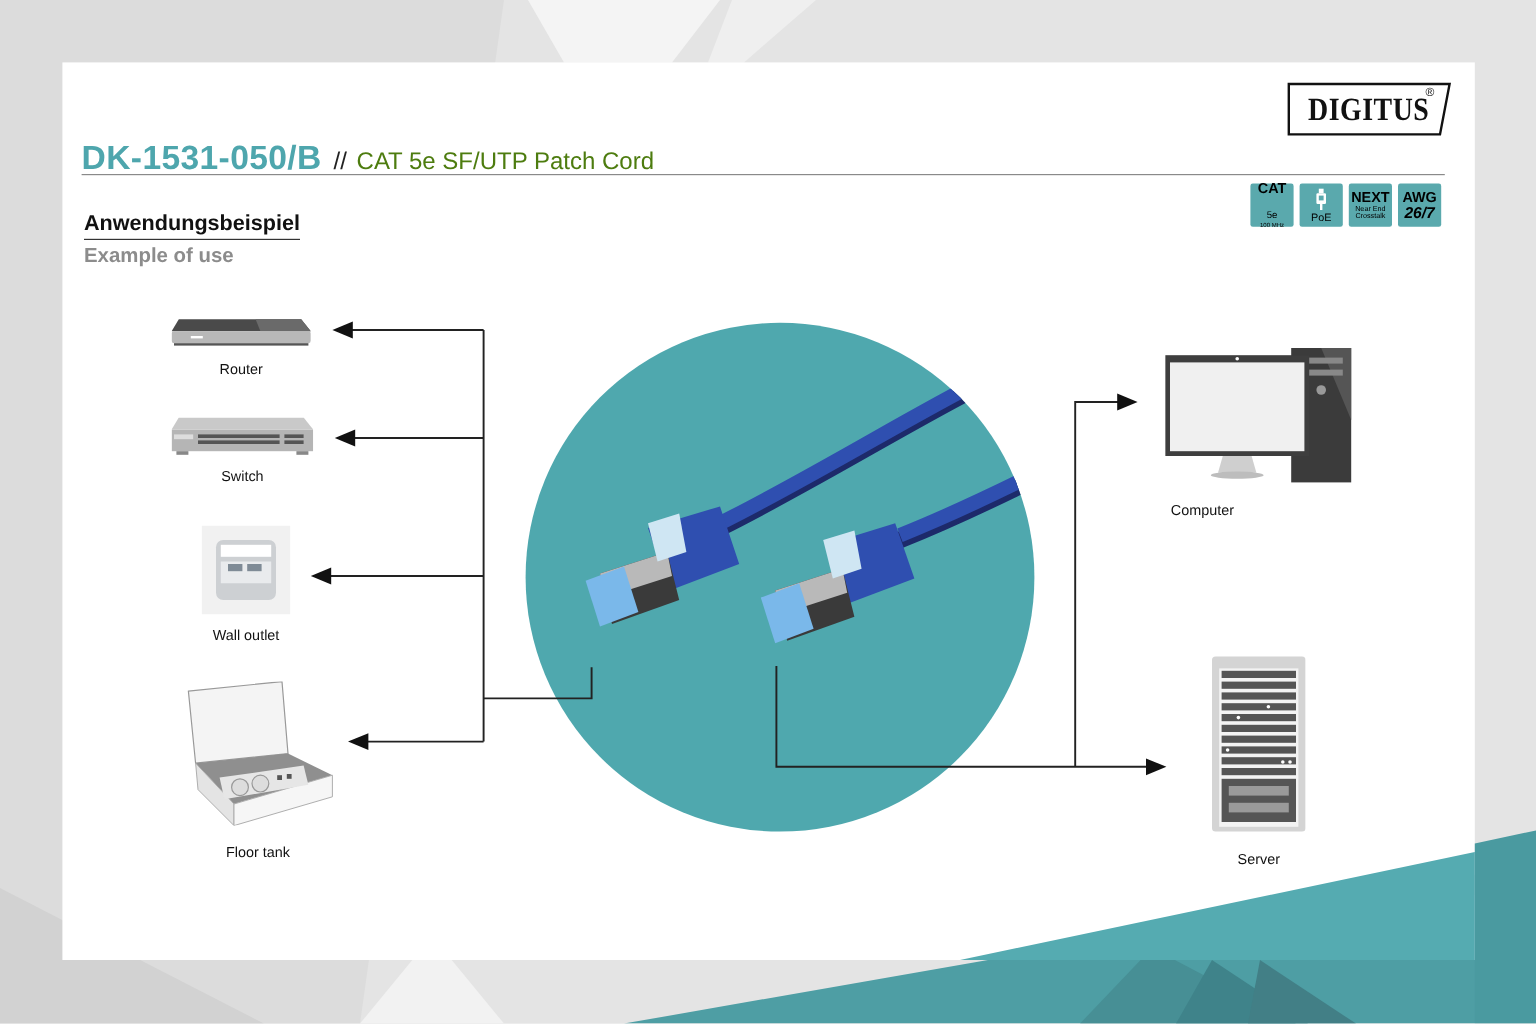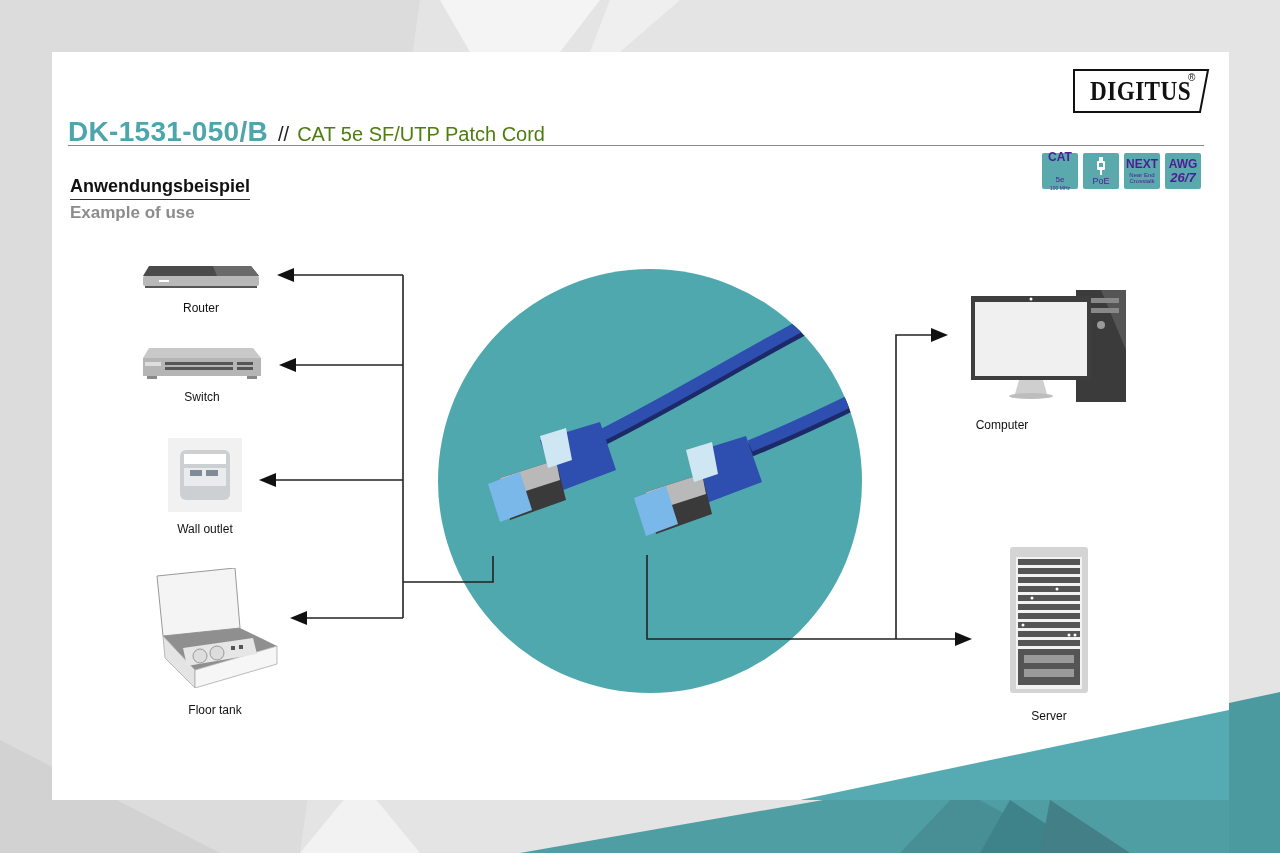--- a/index.html
+++ b/index.html
@@ -34,21 +34,21 @@
     }
     .title-sep { font-size: 20px; color: #222; margin: 0 8px 0 10px; }
     .title-name { font-size: 20px; color: #4d7c0f; }
     .title-rule {
       position: absolute; left: 68px; top: 145px; width: 1136px; height: 1px;
       background: #8a8a8a;
     }
     .badges { position: absolute; left: 1042px; top: 153px; display: flex; gap: 5px; }
     .badge {
       width: 36px; height: 36px; background: #5aa9ad; border-radius: 2px;
-      color: #4c1d95; display: flex; flex-direction: column; align-items: center;
+      color: #000000; display: flex; flex-direction: column; align-items: center;
       justify-content: center; line-height: 1; text-align: right;
     }
     .badge .b-top { font-size: 12px; font-weight: bold; }
     .badge .b-mid { font-size: 8px; margin-top: 13px; }
     .badge .b-small { font-size: 5px; margin-top: 2px; }
     .badge .b-val { font-size: 13px; font-weight: bold; margin-top: 1px; font-style: italic; }
     .section-de {
       position: absolute; left: 70px; top: 176px; font-size: 18px; font-weight: bold;
       color: #111; padding-bottom: 2px; border-bottom: 1px solid #333;
     }

